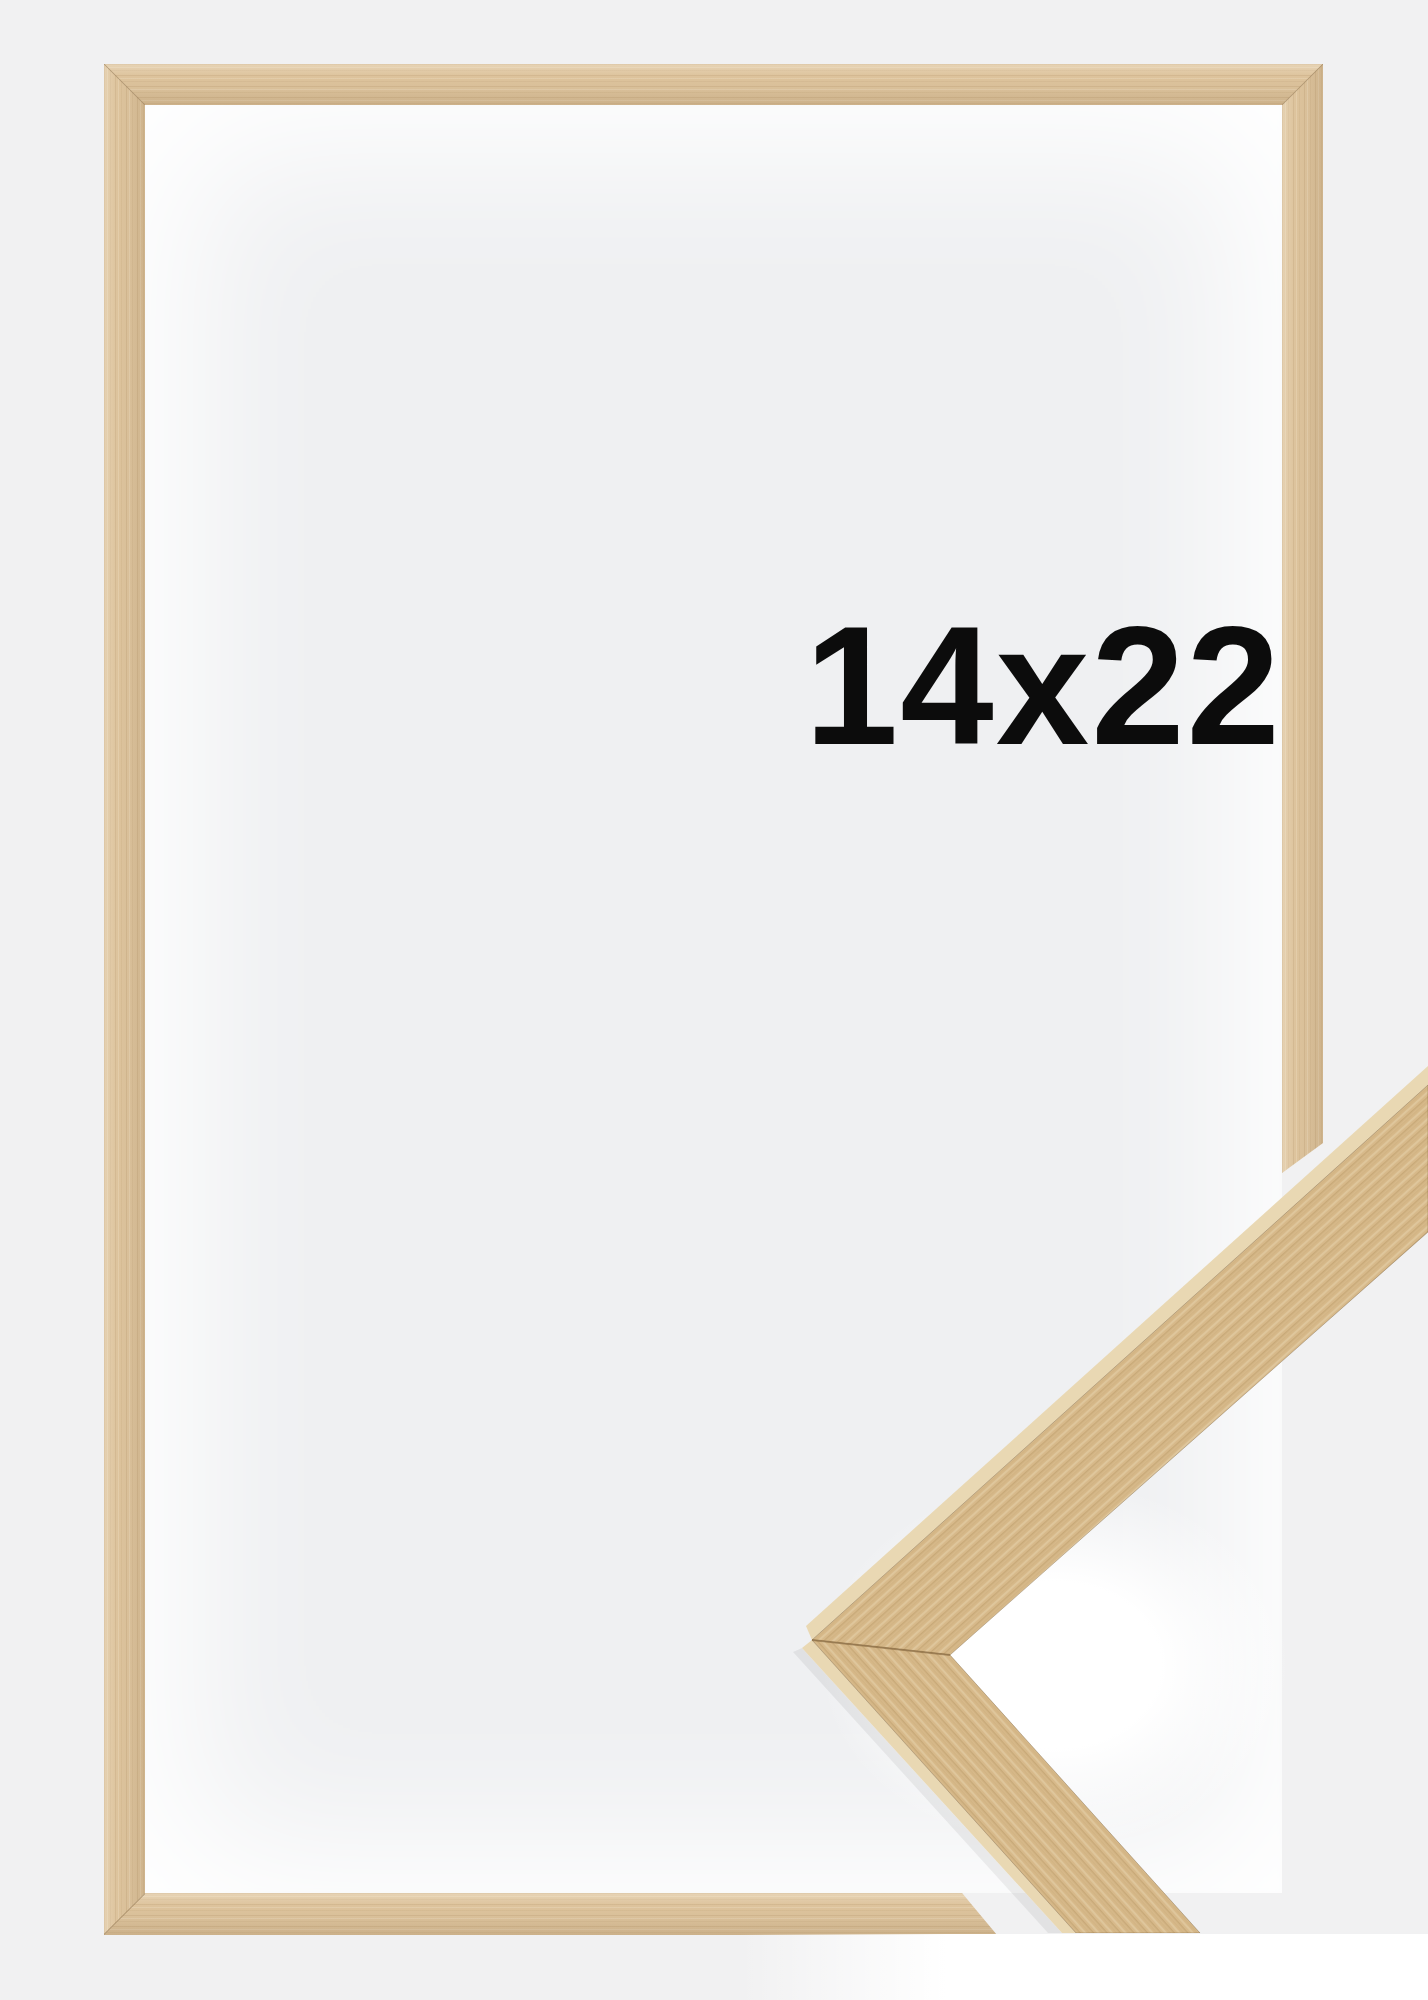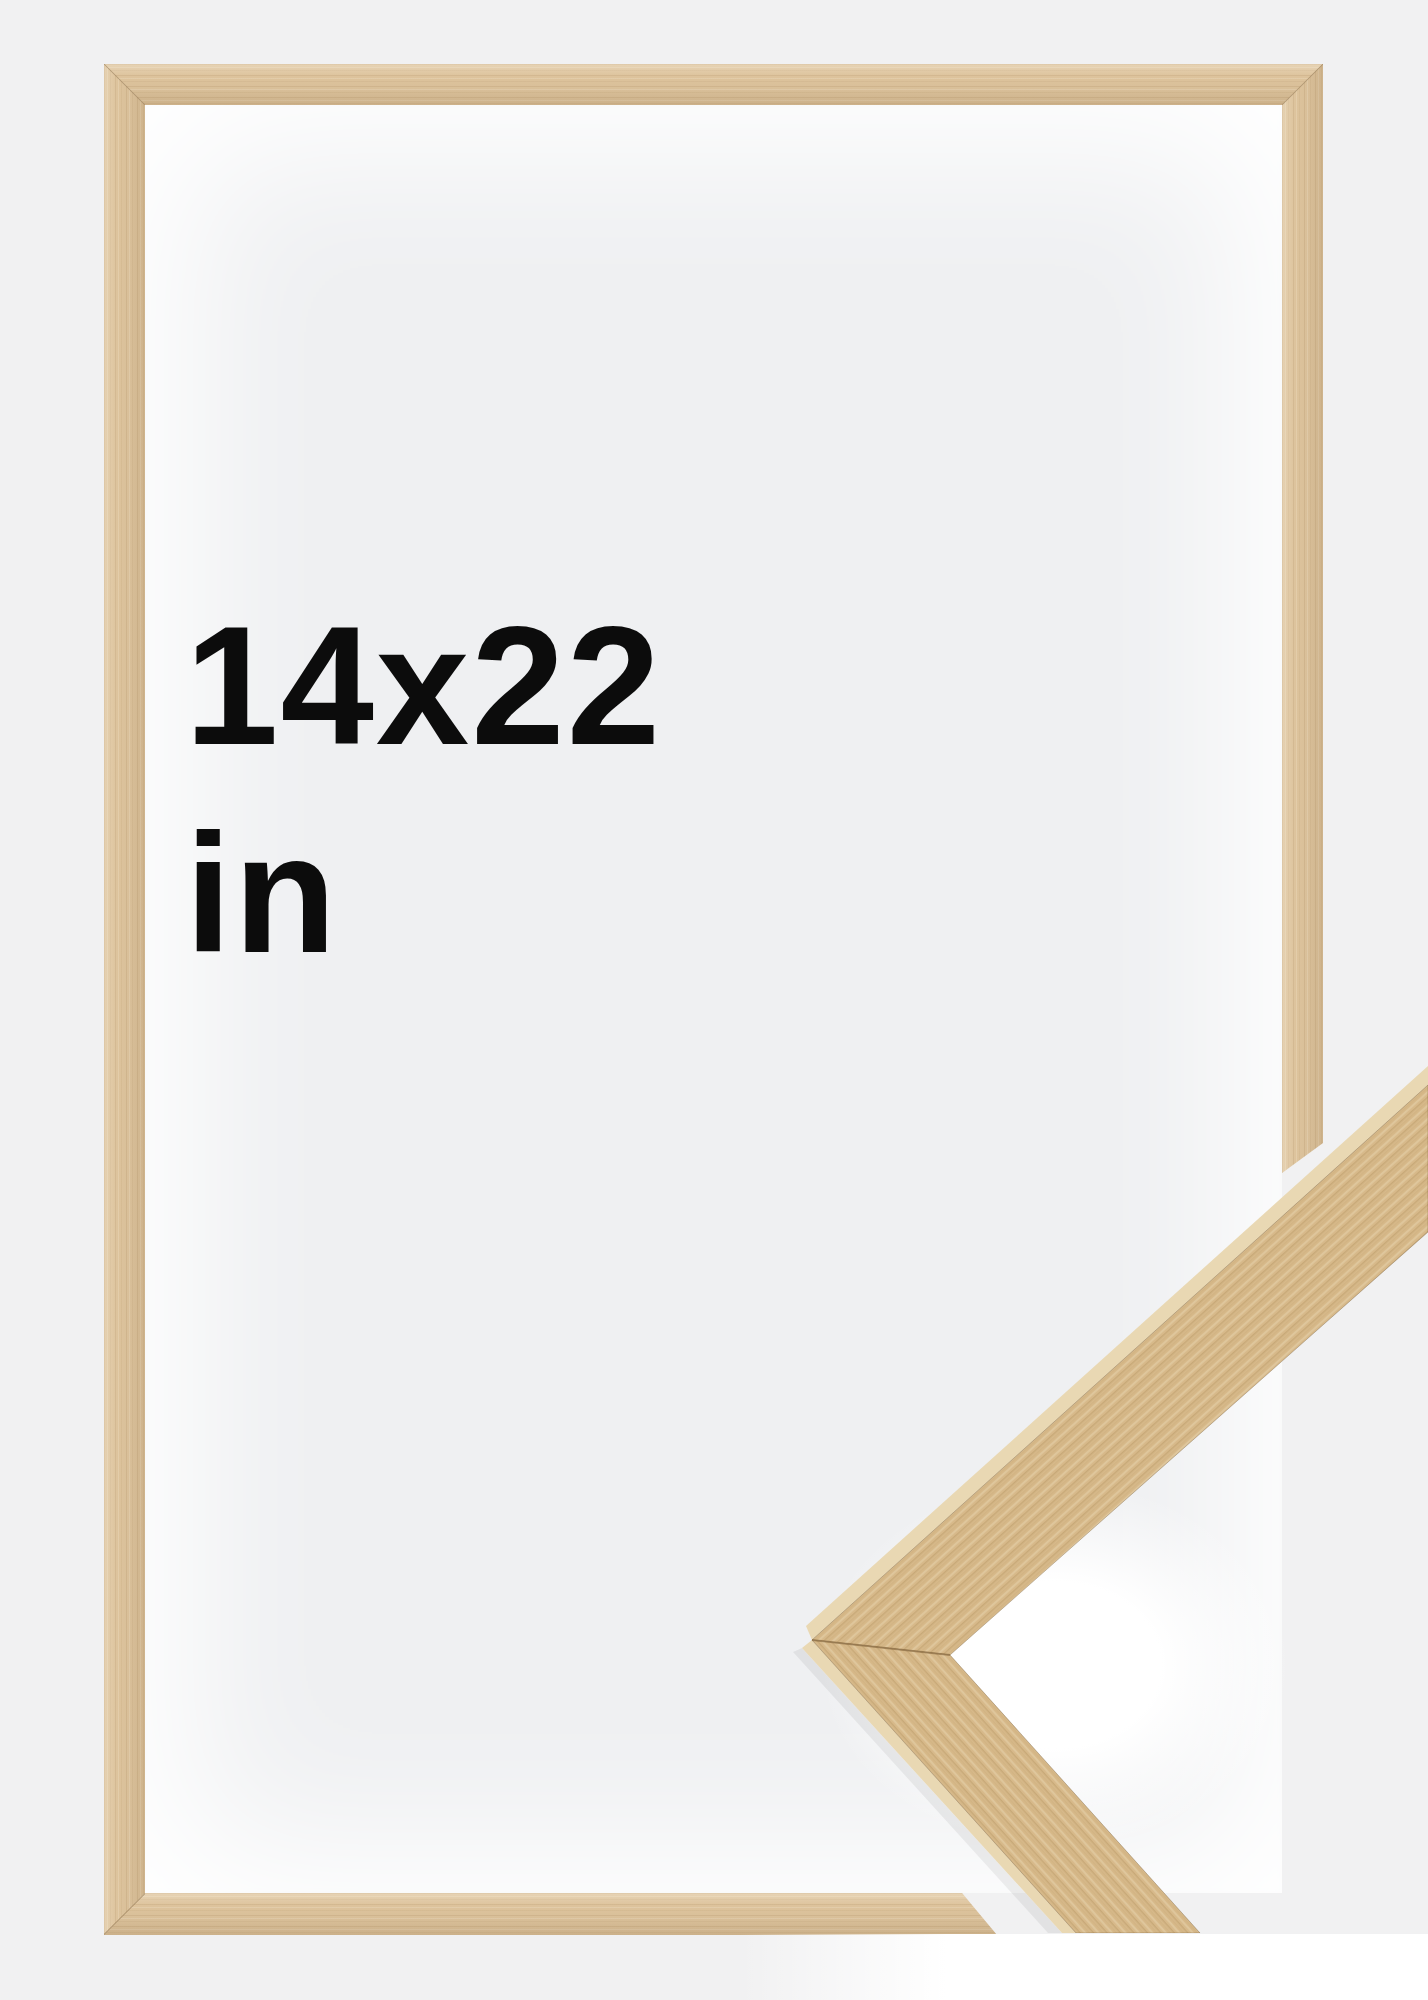--- a/index.html
+++ b/index.html
@@ -42,27 +42,26 @@
   .seam{width:41px;height:41px;opacity:.55;}
   .seam-d1{background:linear-gradient(45deg,  rgba(0,0,0,0) 48.6%, rgba(130,98,55,.8) 49.6%, rgba(130,98,55,.8) 50.4%, rgba(0,0,0,0) 51.4%);}
   .seam-d2{background:linear-gradient(135deg, rgba(0,0,0,0) 48.6%, rgba(130,98,55,.8) 49.6%, rgba(130,98,55,.8) 50.4%, rgba(0,0,0,0) 51.4%);}
   #seam-tl{left:104px;top:64px;}
   #seam-tr{left:1282px;top:64px;}
   #seam-bl{left:104px;top:1893px;height:42px;}
 
   
   #size-label{
     left:145px;top:582px;width:1137px;
-    text-align:left;
+    text-align:right;
     color:var(--text,#0c0c0c);
     font-weight:700;
     font-size:168px;
     line-height:208px;
     letter-spacing:2px;
-    margin-left:40px;
   }
 
   
   #notch-glow{
     left:820px;top:1480px;width:470px;height:370px;
     background:radial-gradient(closest-side, var(--white,#ffffff) 45%, rgba(255,255,255,0) 100%);
   }
   #overlay-bottom{
     left:740px;top:1934px;width:688px;height:66px;
     background:linear-gradient(to right, rgba(255,255,255,0), var(--white,#ffffff) 30%);
@@ -80,21 +79,20 @@
   <div id="bar-left" class="abs bar grain-v"></div>
   <div id="bar-right" class="abs bar grain-v"></div>
   <div id="bar-bottom" class="abs bar grain-h"></div>
 
   <div id="seam-tl" class="abs seam seam-d1"></div>
   <div id="seam-tr" class="abs seam seam-d2"></div>
   <div id="seam-bl" class="abs seam seam-d2"></div>
 
   <div id="size-label" class="abs">
     <div>14x22</div>
-    <div>in</div>
   </div>
 
   <div id="notch-glow" class="abs"></div>
 
   <div id="overlay-bottom" class="abs"></div>
 
   <svg id="corner-svg" class="abs" width="648" height="913" viewBox="780 1020 648 913">
     <defs>
       <pattern id="gu" width="10" height="10" patternUnits="userSpaceOnUse" patternTransform="rotate(-42)">
         <rect width="10" height="10" style="fill:var(--chevron-face,#d7b98a)"></rect>

